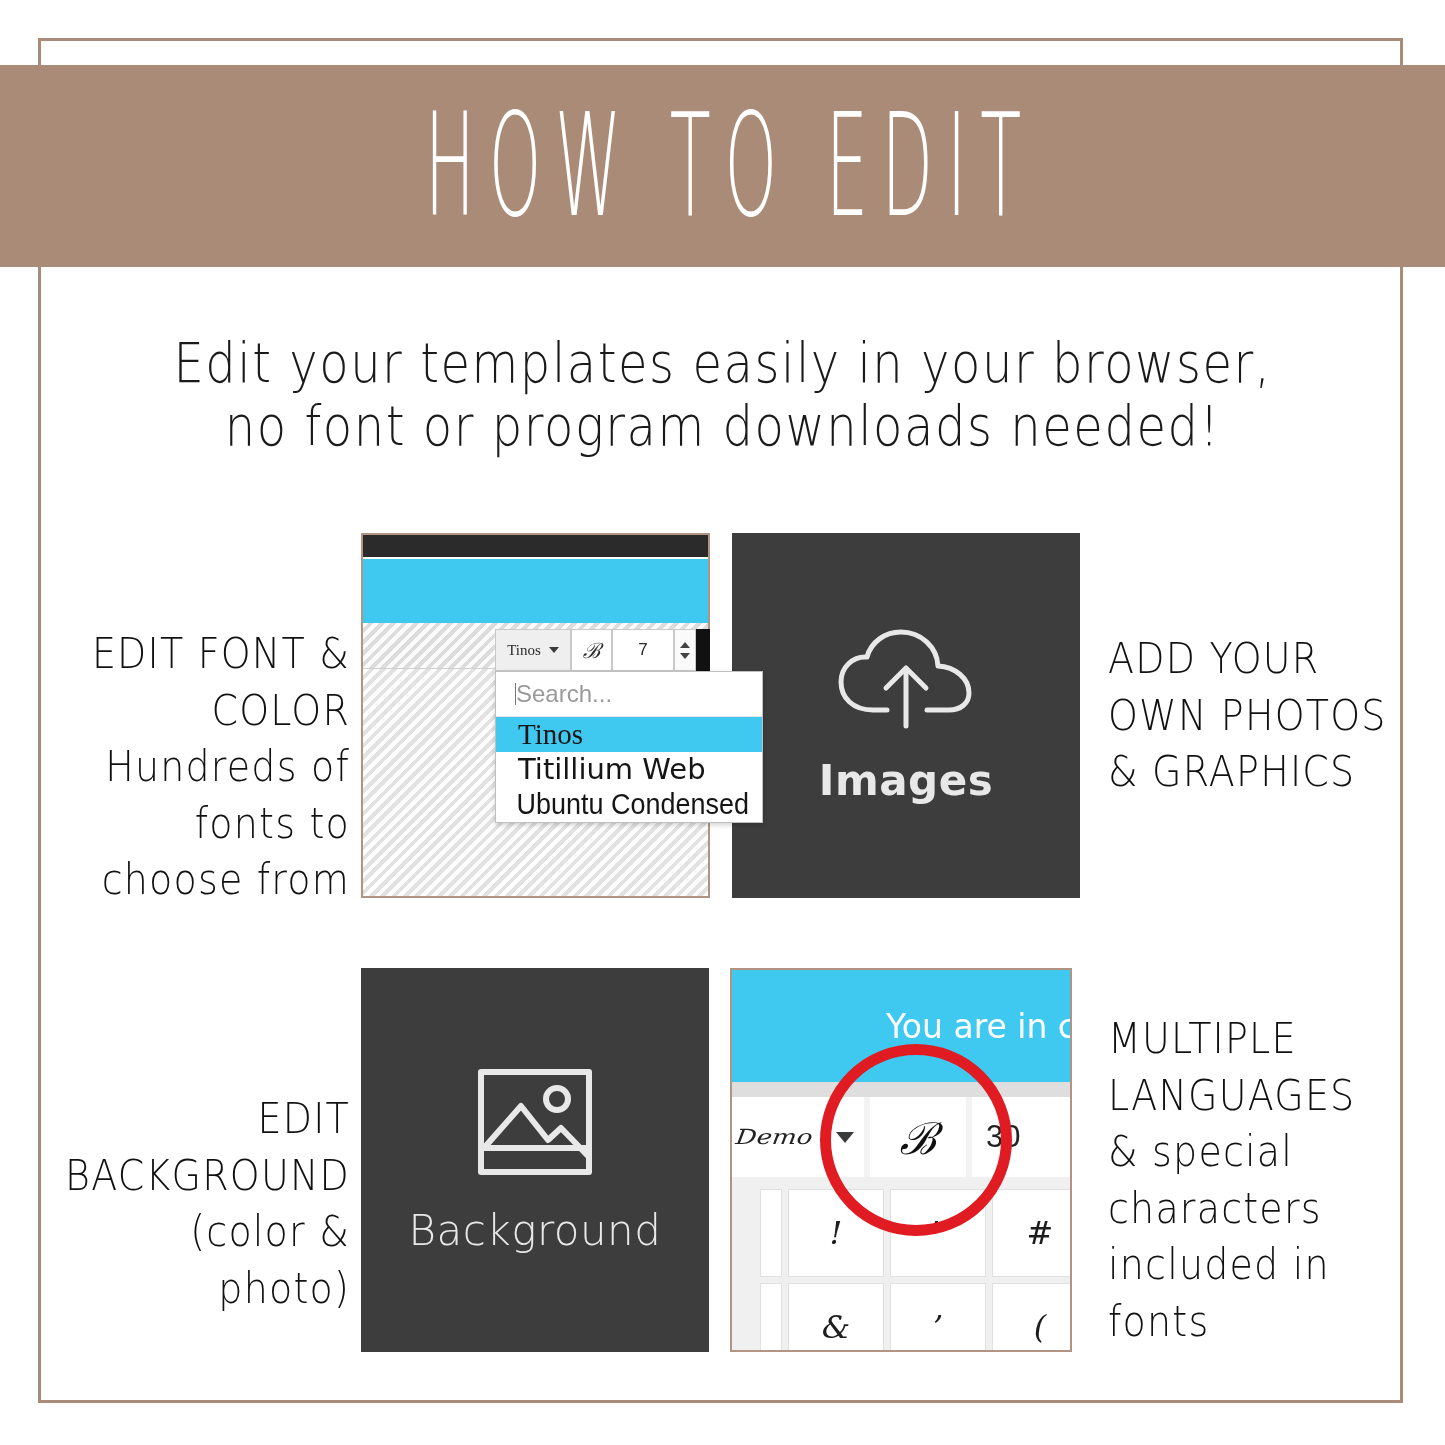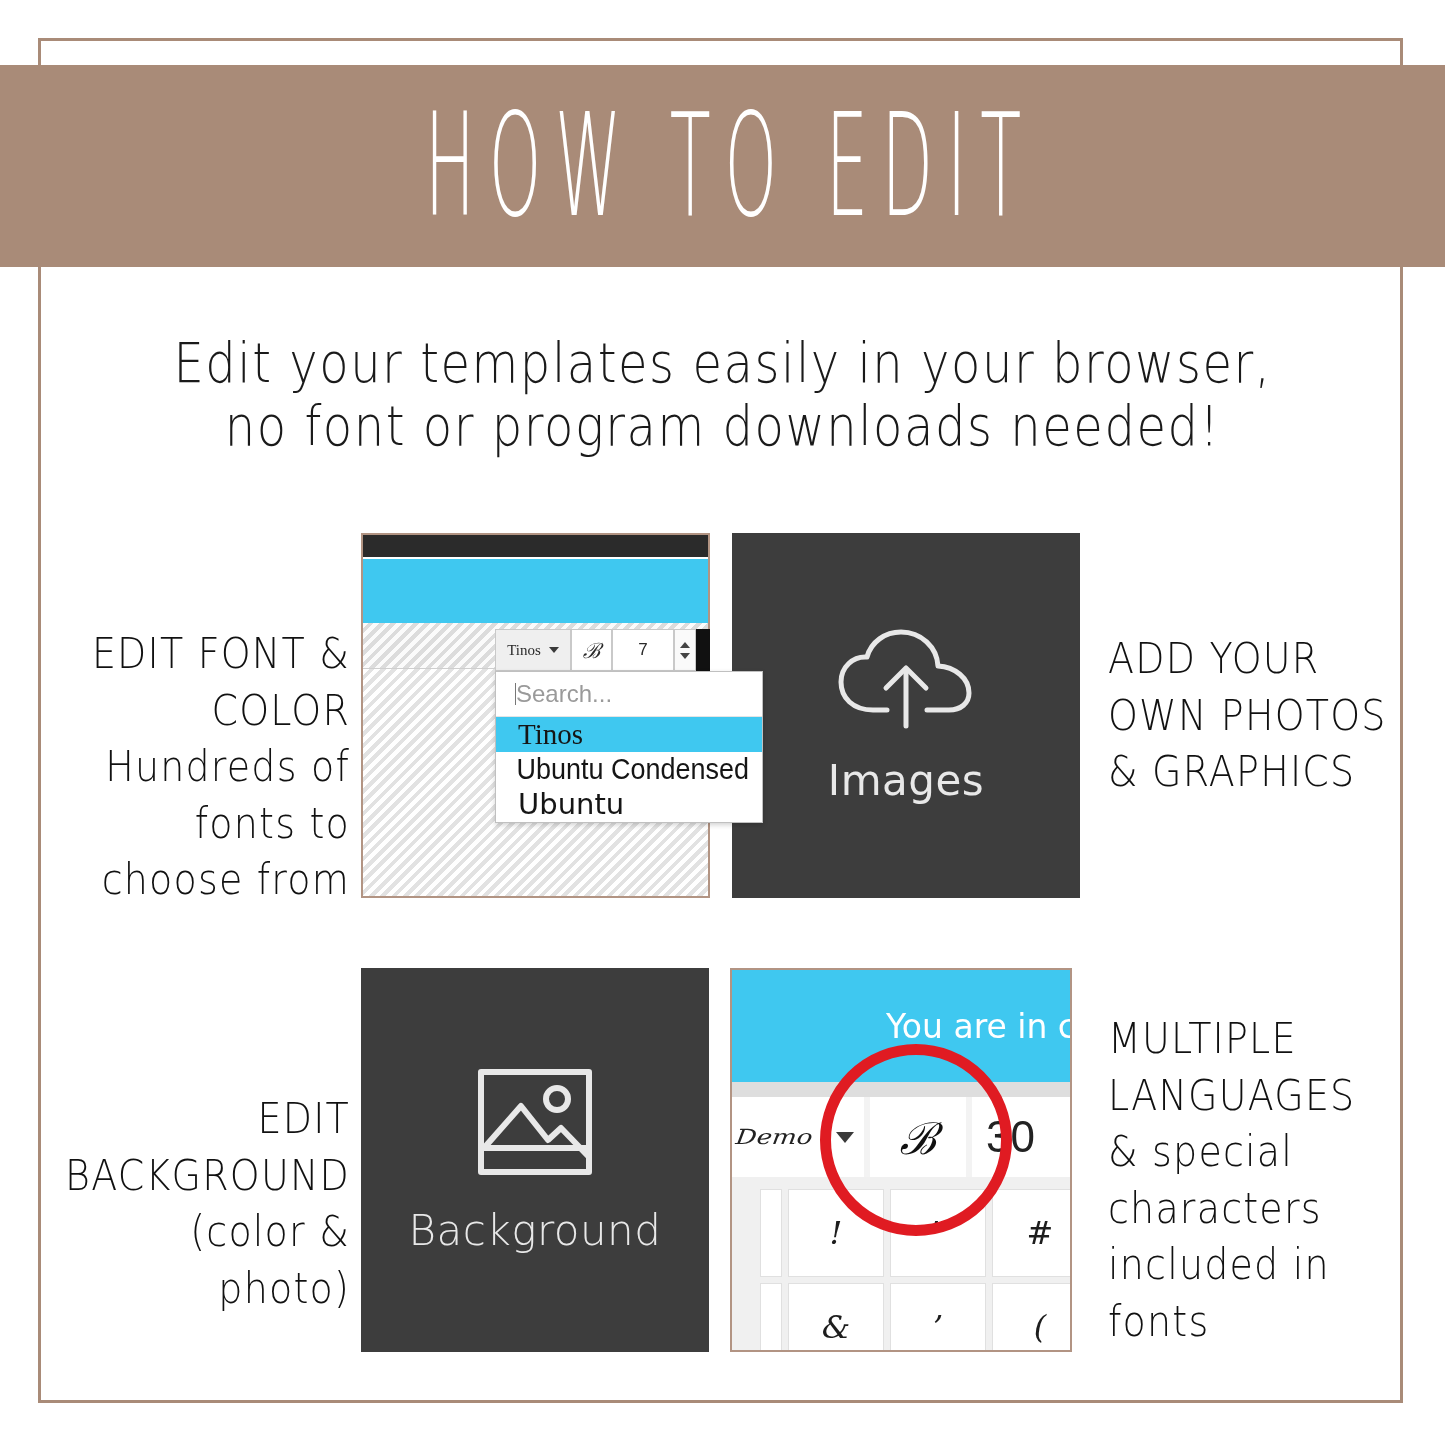--- a/index.html
+++ b/index.html
@@ -253,21 +253,21 @@
     background: #3d3d3d;
     display: flex;
     flex-direction: column;
     align-items: center;
     justify-content: center;
     gap: 16px;
   }
   #card-images .tile-label {
     color: #e8e8e8;
     font-family: "DejaVu Sans", sans-serif;
-    font-weight: 400;
+    font-weight: 700;
     font-size: 42px;
     letter-spacing: .5px;
   }
 
   
   #card-background {
     left: 361px;
     top: 968px;
     width: 348px;
     height: 384px;
@@ -351,21 +351,21 @@
     justify-content: center;
     font-family: "DejaVu Serif", serif;
     font-style: italic;
     font-size: 44px;
     color: #111;
   }
   #ch-size {
     flex: 1;
     padding-left: 14px;
     font-family: "Liberation Sans", sans-serif;
-    font-size: 44px;
+    font-size: 31px;
     color: #222;
   }
   #ch-grid {
     position: absolute;
     left: 0; top: 207px; right: 0; bottom: 0;
     background: #f0f0f0;
     padding-top: 12px;
   }
   #ch-grid .grow {
     display: flex;
@@ -462,22 +462,22 @@
     <div id="cf-spin" class="cf-ctl">
       <span class="up"></span>
       <span class="dn"></span>
     </div>
     <div id="cf-blackbox" class="cf-ctl"></div>
   </div>
 
   <div id="cf-dropdown">
     <div id="cf-search">Search...</div>
     <div class="cf-item sel f-tinos">Tinos</div>
+    <div class="cf-item f-sans">Titillium Web</div>
     <div class="cf-item f-cond">Ubuntu Condensed</div>
-    <div class="cf-item f-sans">Ubuntu</div>
   </div>
 </div>
 
 <div id="card-images" class="card">
   <span>
     <svg width="150" height="110" viewBox="0 0 150 110" fill="none" stroke="#e8e8e8" stroke-width="5" stroke-linecap="round" stroke-linejoin="round">
       <path d="M42 84 C22 84 10 72 10 56 C10 41 22 30 36 31 C40 16 54 6 70 6
                C90 6 106 21 107 40 C124 41 138 52 138 67 C138 77 130 84 118 84
                L96 84 M56 84 L42 84"></path>
       <path d="M75 100 L75 44"></path>

